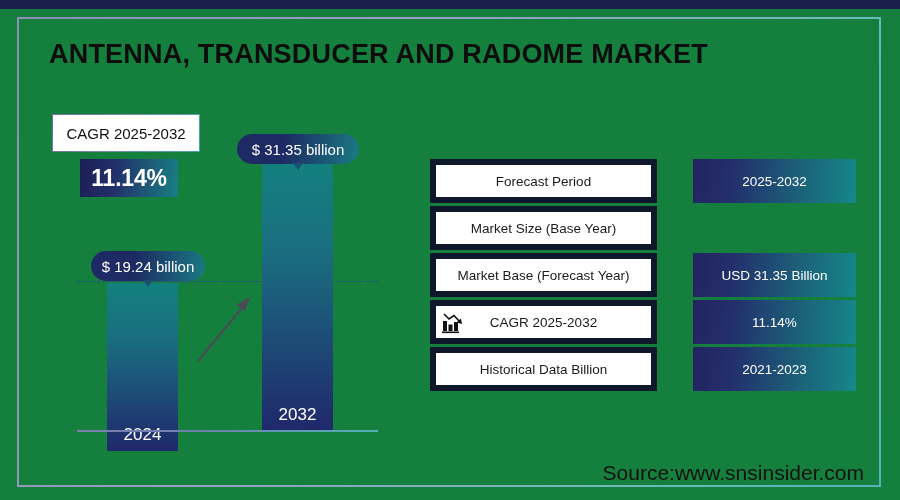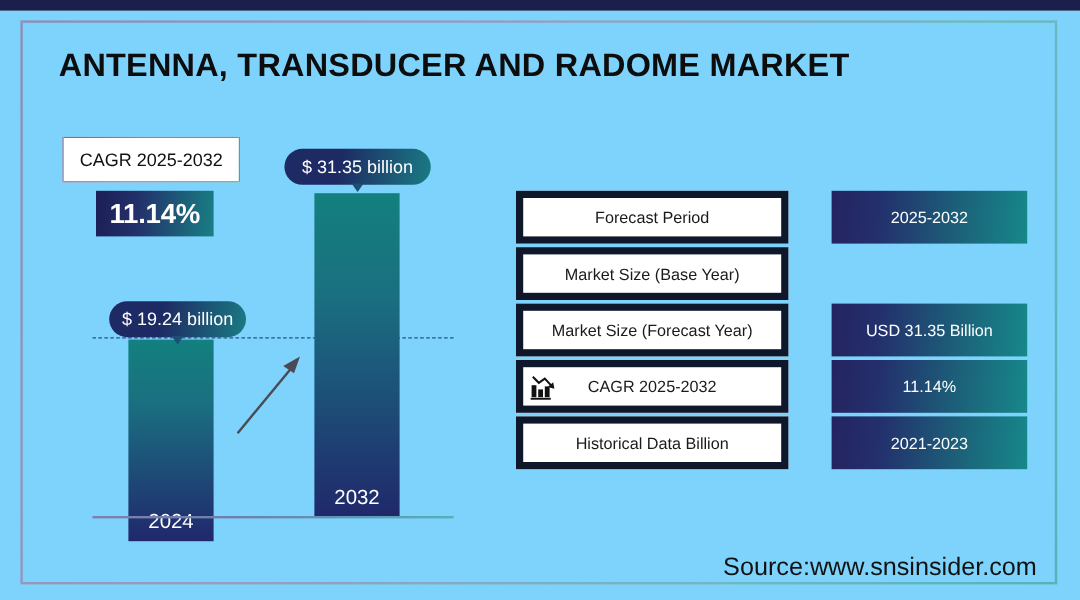--- a/index.html
+++ b/index.html
@@ -19,21 +19,21 @@
   .top-bar {
     position: absolute;
     left: 0; top: 0;
     width: 900px; height: 9px;
     background: #1b1f4b;
   }
   .canvas {
     position: absolute;
     left: 0; top: 9px;
     width: 900px; height: 491px;
-    background: #7dd3fc;
+    background: #15803d;
   }
   .inner-frame {
     position: absolute;
     left: 17px; top: 8px;
     width: 864px; height: 470px;
     border: 2px solid;
     border-image: linear-gradient(115deg, #8d8fb4 0%, #9a9cc0 35%, #6fb9bd 75%, #54b3b6 100%) 1;
     box-sizing: border-box;
   }
 
@@ -151,21 +151,21 @@
     content: "";
     position: absolute;
     bottom: -6px;
     left: 50%;
     margin-left: -5px;
     width: 0; height: 0;
     border-left: 5px solid transparent;
     border-right: 5px solid transparent;
     border-top: 7px solid #1d4e74;
   }
-  .pill-2032 { left: 237px; top: 115px; width: 122px; }
+  .pill-2032 { left: 237px; top: 125px; width: 122px; }
   .pill-2024 { left: 91px; top: 242px; width: 114px; }
 
   
   .table {
     position: absolute;
     left: 430px;
     top: 150px;
     width: 426px;
   }
   .trow {
@@ -276,21 +276,21 @@
     </div>
 
     <div class="trow">
       <div class="tlabel">
         <span class="ltext">Market Size (Base Year)</span>
       </div>
     </div>
 
     <div class="trow">
       <div class="tlabel">
-        <span class="ltext">Market Size (Forecast Year)</span>
+        <span class="ltext">Market Base (Forecast Year)</span>
       </div>
       <div class="tvalue">
         <span class="vtext">USD 31.35 Billion</span>
       </div>
     </div>
 
     <div class="trow">
       <div class="tlabel">
         <svg class="row-icon" viewBox="0 0 26 24">
           <rect x="1" y="11" width="4" height="10" fill="#111111"></rect>

